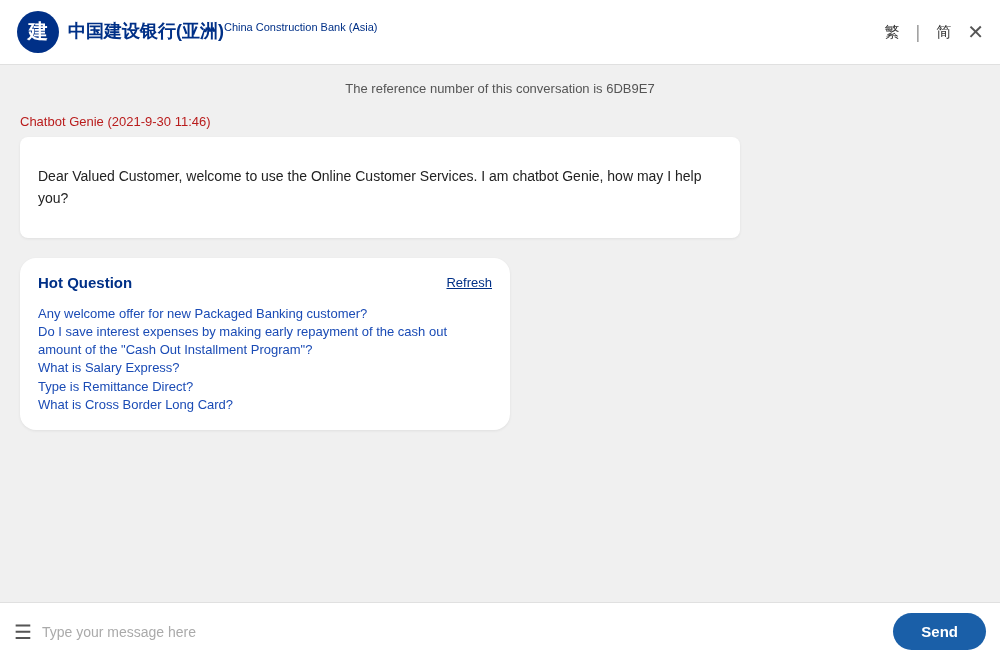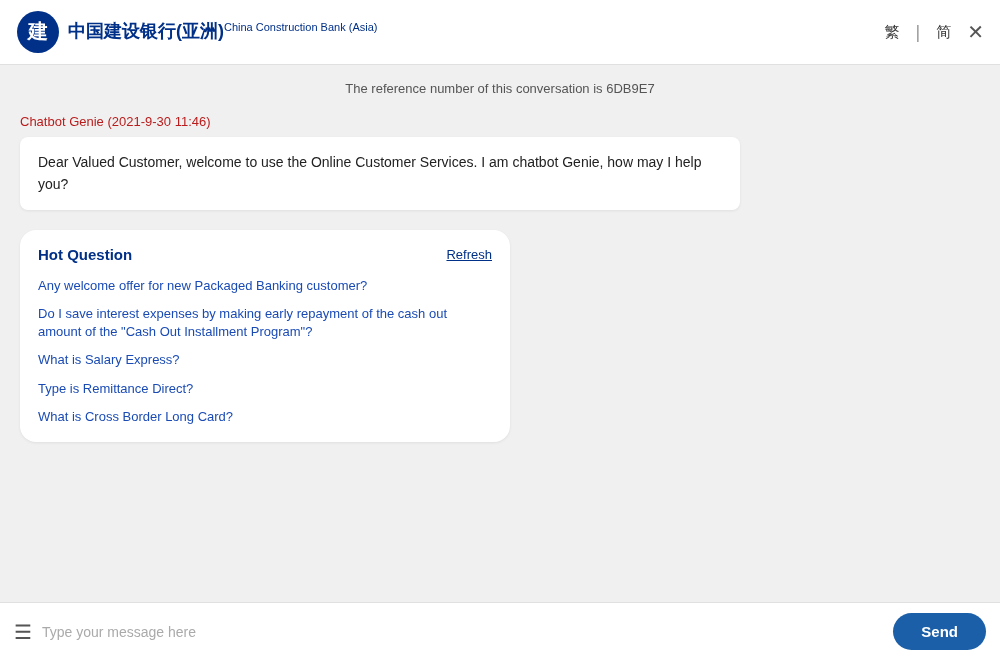--- a/index.html
+++ b/index.html
@@ -89,21 +89,21 @@
 
     .chat-sender-label {
       color: #b91c1c;
       font-size: 13px;
       margin-bottom: 8px;
     }
 
     .chat-bubble {
       background: #fff;
       border-radius: 8px;
-      padding: 14px 18px;
+      padding: 28px 18px;
       max-width: 720px;
       font-size: 14px;
       color: #222;
       line-height: 1.6;
       margin-bottom: 20px;
       box-shadow: 0 1px 3px rgba(0,0,0,0.07);
     }
 
     .hot-question-card {
       background: #fff;
@@ -128,21 +128,20 @@
       color: #003087;
       font-size: 13px;
       text-decoration: underline;
       cursor: pointer;
       background: none;
       border: none;
     }
     .hot-question-links {
       display: flex;
       flex-direction: column;
-      gap: 10px;
     }
     .hot-question-links a {
       color: #1a4bb5;
       font-size: 13px;
       text-decoration: none;
       cursor: pointer;
       line-height: 1.4;
     }
 
     

